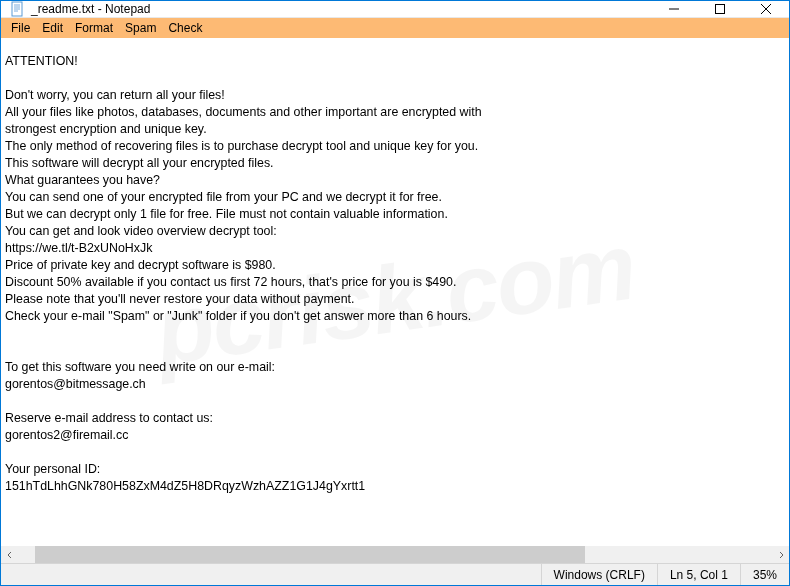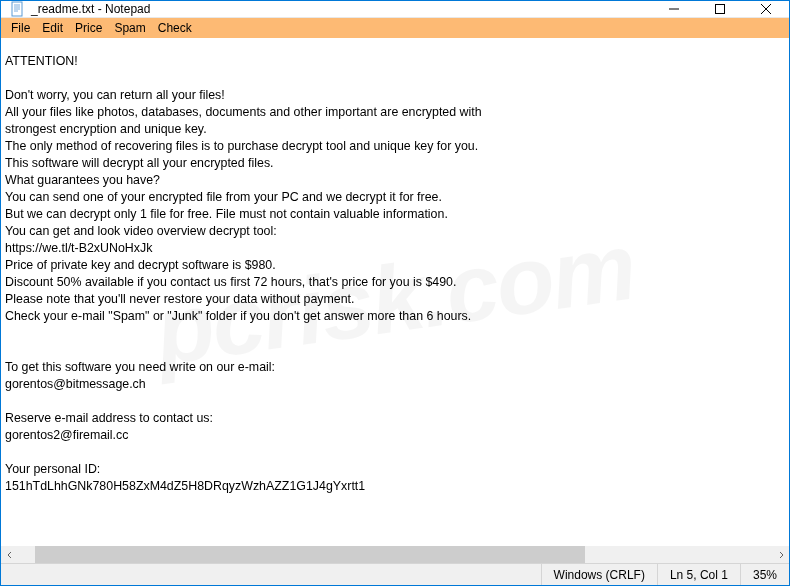--- a/index.html
+++ b/index.html
@@ -185,21 +185,21 @@
           <line x1="0" y1="0" x2="10" y2="10" stroke="#000" stroke-width="1"></line>
           <line x1="10" y1="0" x2="0" y2="10" stroke="#000" stroke-width="1"></line>
         </svg>
     </div>
   </div>
 </div>
 
 <div class="menubar">
   <span class="menu-item">File</span>
   <span class="menu-item">Edit</span>
-  <span class="menu-item">Price</span>
+  <span class="menu-item">Format</span>
   <span class="menu-item">Spam</span>
   <span class="menu-item">Check</span>
 </div>
 
 <div class="content-area">
   <div class="watermark">pcrisk.com</div>
   <div class="text-content">ATTENTION!
 
 Don't worry, you can return all your files!
 All your files like photos, databases, documents and other important are encrypted with 

